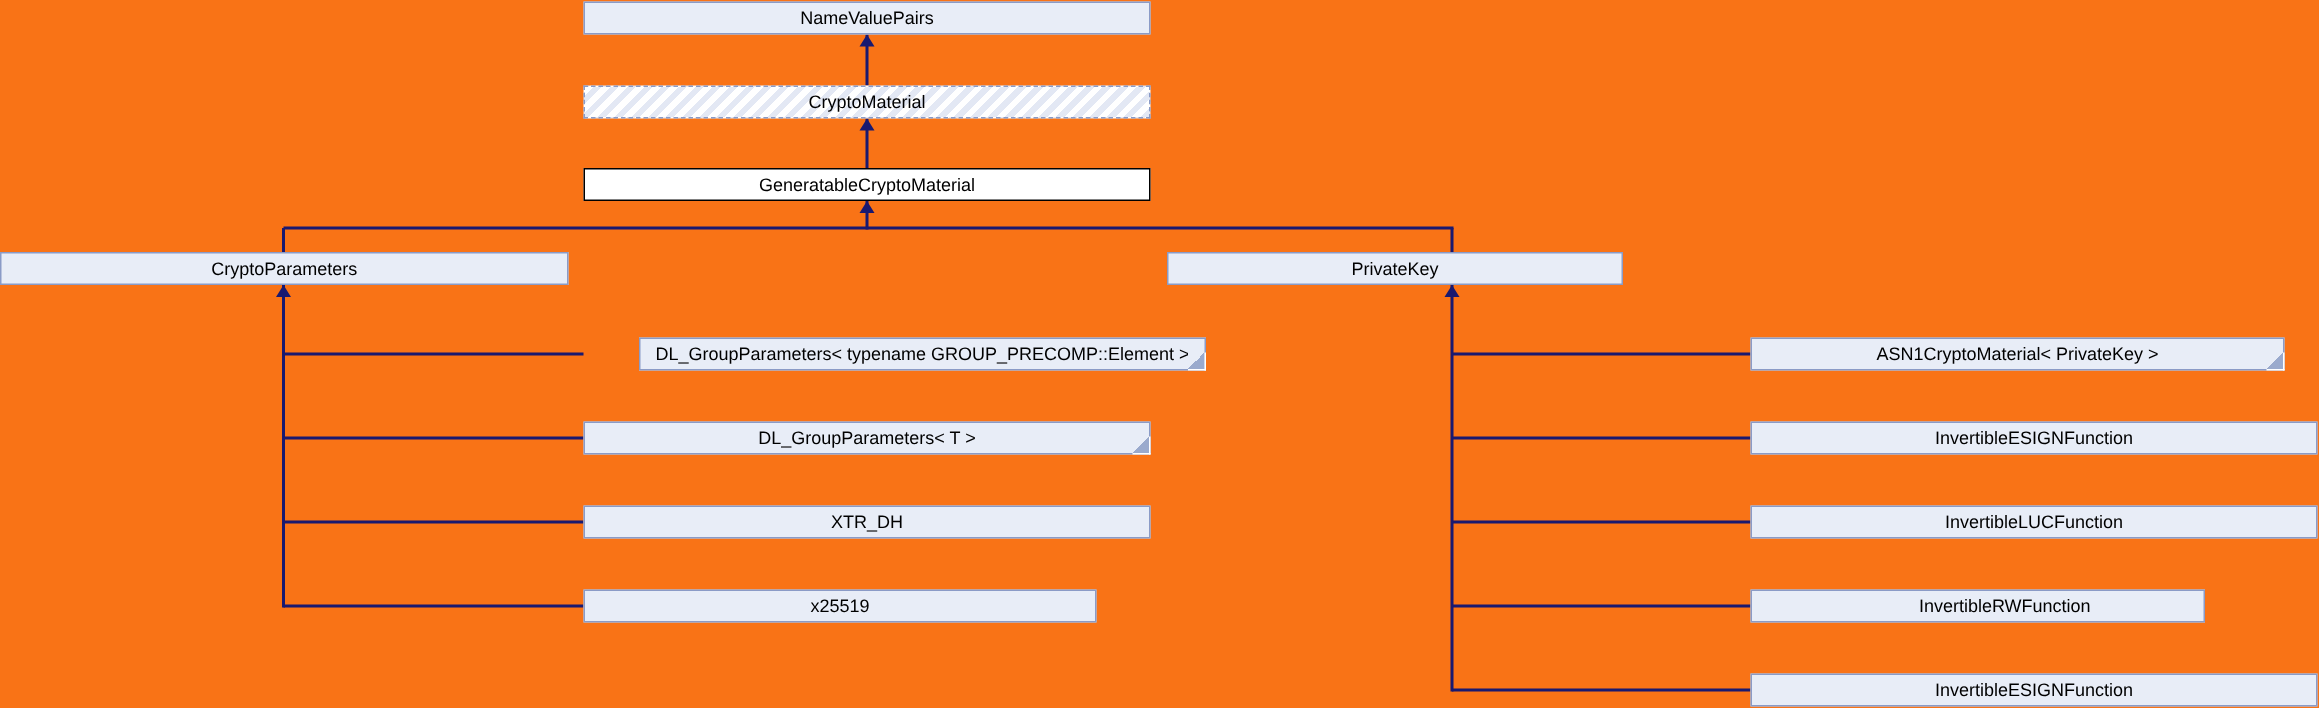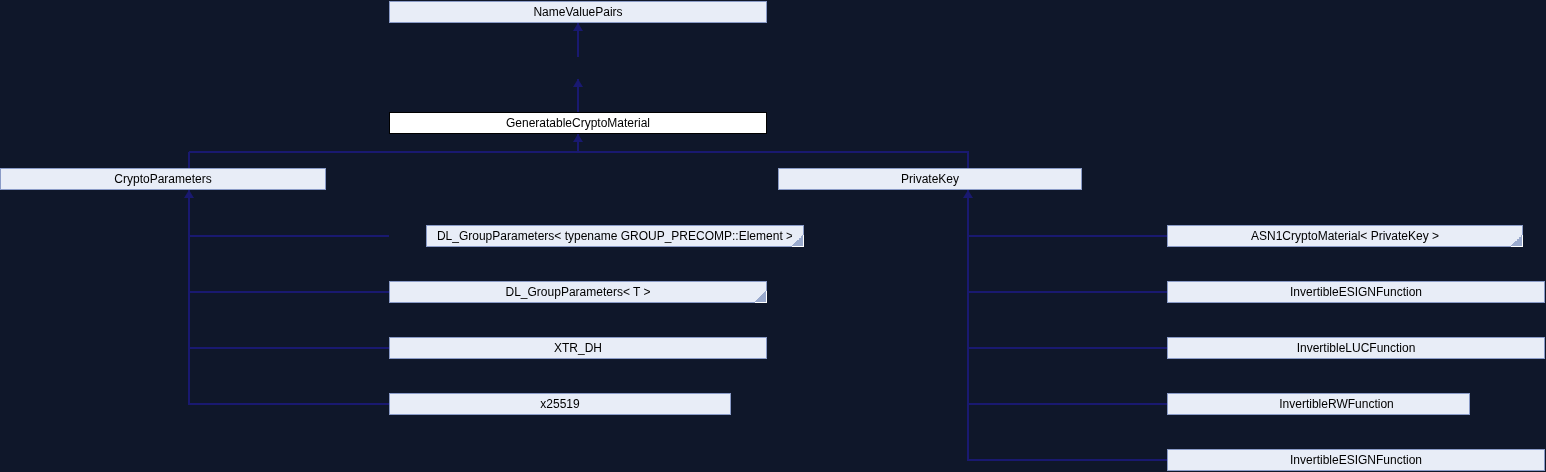--- a/index.html
+++ b/index.html
@@ -6,21 +6,21 @@
     margin: 0;
     padding: 0;
     background: #ffffff;
     font-family: "Liberation Sans", "DejaVu Sans", sans-serif;
   }
   .stage {
     position: relative;
     width: 1546px;
     height: 472px;
     overflow: hidden;
-    background: #0f172a;
+    background: #f97316;
     text-decoration: underline;
   }
   .node {
     position: absolute;
     box-sizing: border-box;
     height: 22px;
     background: var(--node-fill);
     border: 1px solid var(--node-border);
     display: flex;
     align-items: center;
@@ -94,24 +94,27 @@
     <div class="edge-h" style="left: 968px; top: 403px; width: 199px;"></div>
     <div class="edge-h" style="left: 968px; top: 459px; width: 199px;"></div>
     <div class="arrow-up" style="left: 573px; top: 23px;"></div>
     <div class="arrow-up" style="left: 573px; top: 79px;"></div>
     <div class="arrow-up" style="left: 573px; top: 134px;"></div>
     <div class="arrow-up" style="left: 184px; top: 190px;"></div>
     <div class="arrow-up" style="left: 963px; top: 190px;"></div>
     <div class="node" style="left: 389px; top: 1px; width: 378px;">
       <span>NameValuePairs</span>
     </div>
+    <div class="node hatched" style="left: 389px; top: 57px; width: 378px;">
+      <span>CryptoMaterial</span>
+    </div>
     <div class="node current" style="left: 389px; top: 112px; width: 378px;">
       <span>GeneratableCryptoMaterial</span>
     </div>
-    <div class="node" style="left: 0px; top: 168px; width: 326px;">
+    <div class="node" style="left: 0px; top: 168px; width: 379px;">
       <span>CryptoParameters</span>
     </div>
     <div class="node" style="left: 778px; top: 168px; width: 304px;">
       <span>PrivateKey</span>
     </div>
     <div class="node" style="left: 389px; top: 225px; width: 378px; margin-left: 37px;">
       <span>DL_GroupParameters&lt; typename GROUP_PRECOMP::Element &gt;</span>
       <div class="fold"></div>
     </div>
     <div class="node" style="left: 389px; top: 281px; width: 378px;">

